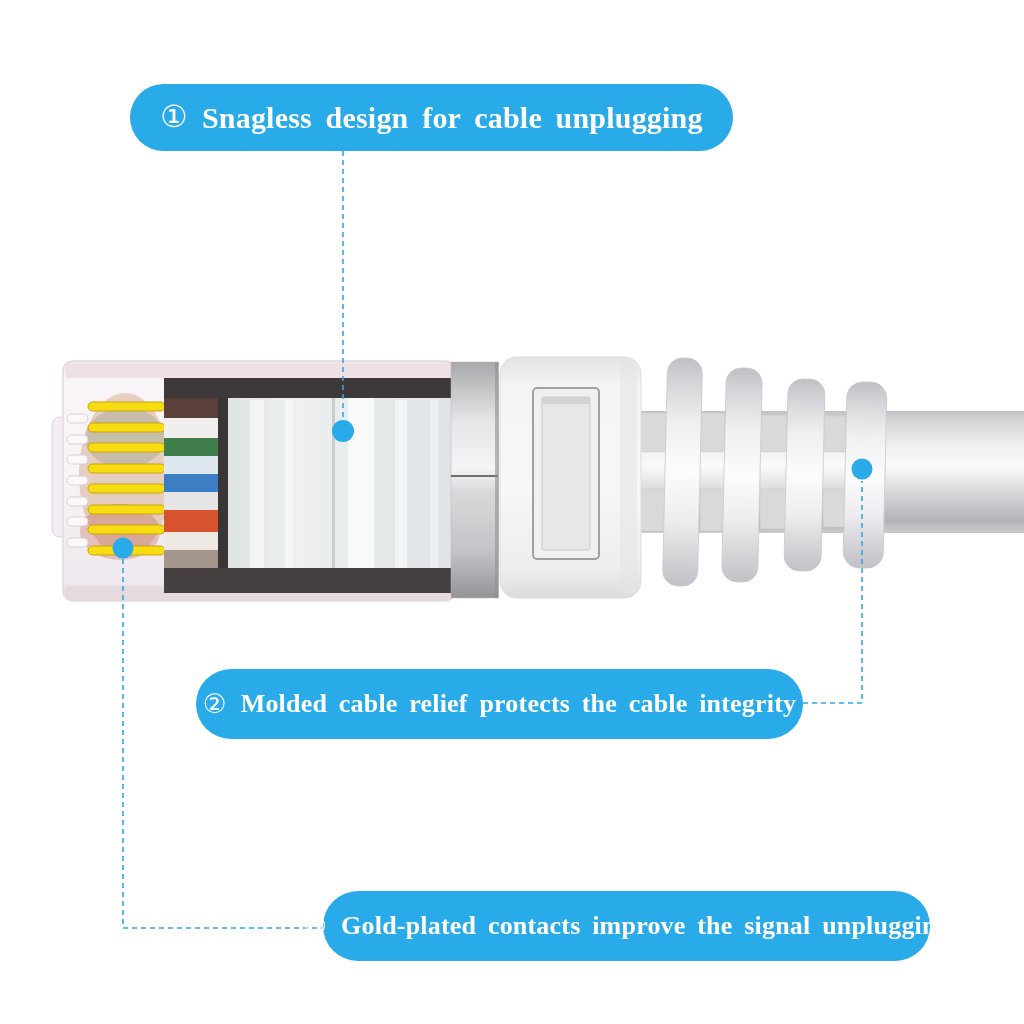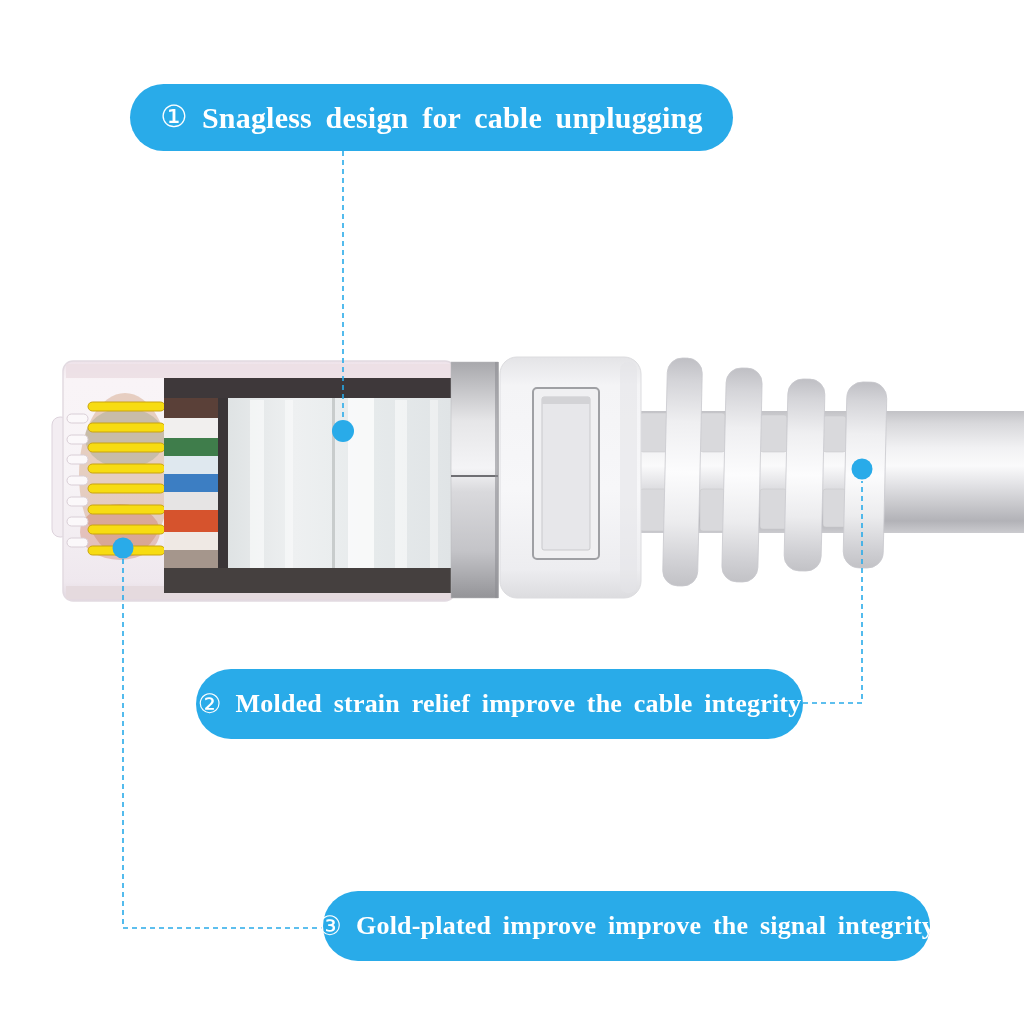--- a/index.html
+++ b/index.html
@@ -178,21 +178,21 @@
     </g>
   </svg>
 
   <div class="banner" id="banner-1">
     <span class="marker">①</span>
     <span>Snagless design for cable unplugging</span>
   </div>
 
   <div class="banner" id="banner-2">
     <span class="marker">②</span>
-    <span>Molded strain relief improve the cable integrity</span>
+    <span>Molded cable relief protects the cable integrity</span>
   </div>
 
   <div class="banner" id="banner-3">
     <span class="marker">③</span>
-    <span>Gold-plated improve improve the signal integrity</span>
+    <span>Gold-plated contacts improve the signal unplugging</span>
   </div>
 
 </div>
 
 </body></html>

